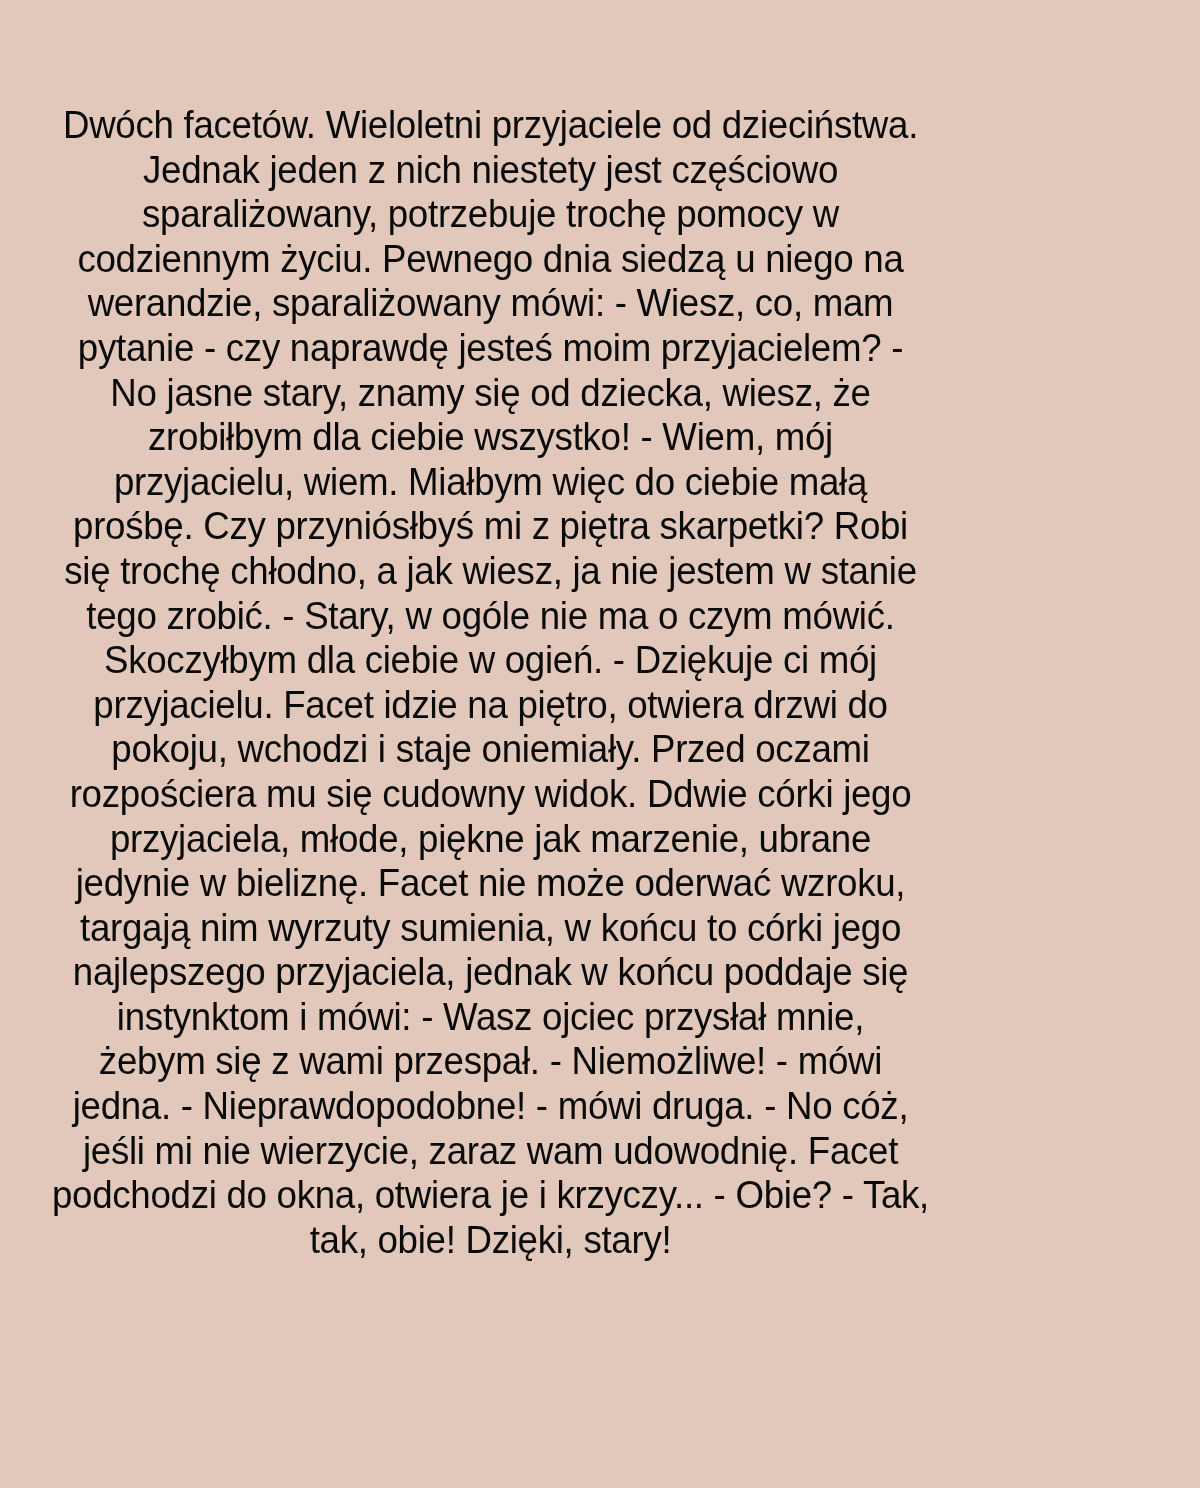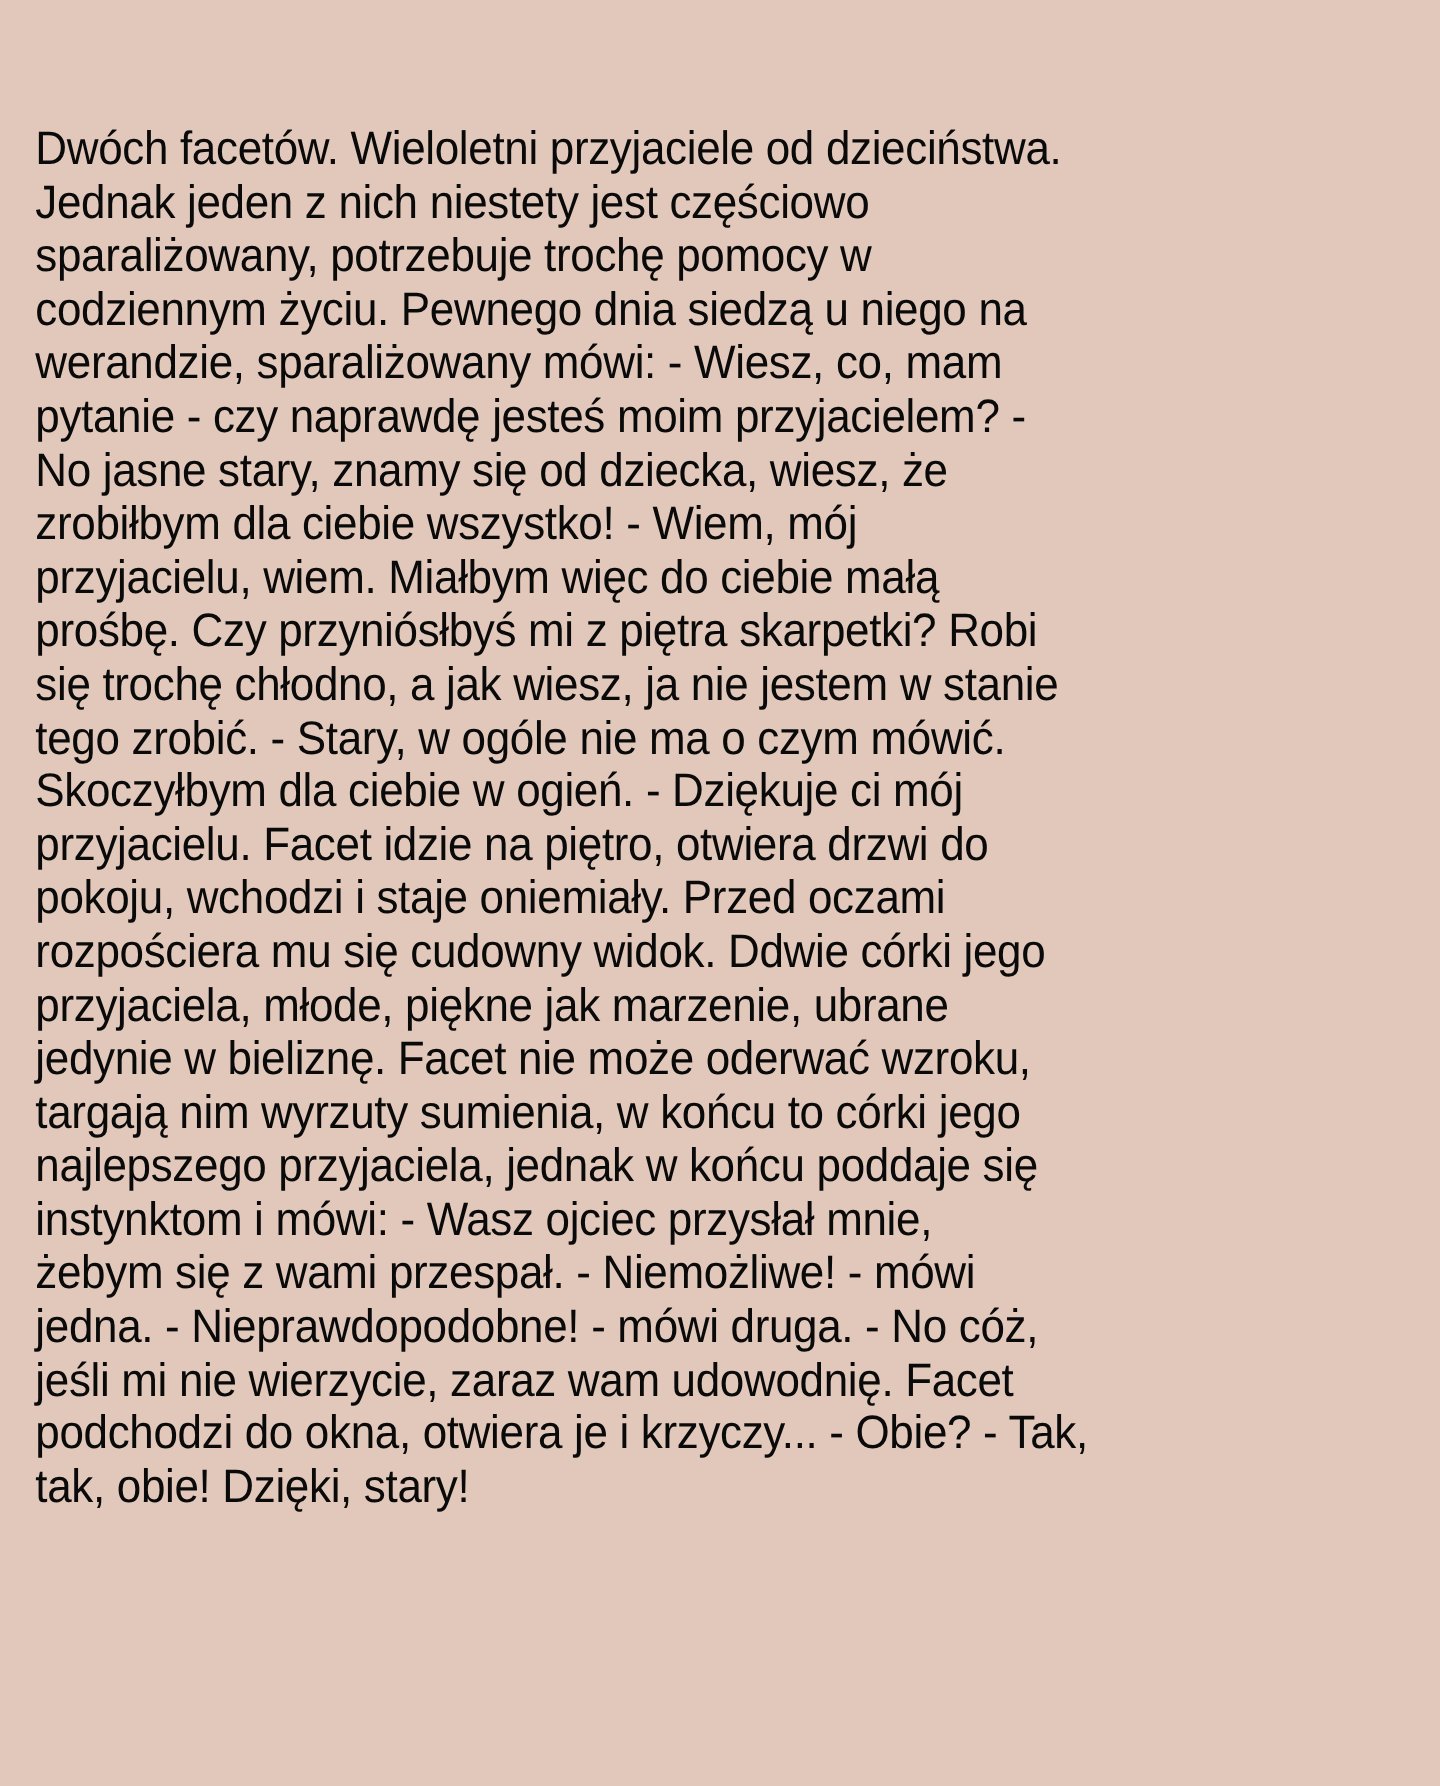--- a/index.html
+++ b/index.html
@@ -11,20 +11,21 @@
       height: 1488px;
       background: #e1c8ba;
       overflow: hidden;
       position: relative;
     }
     .joke-card {
       position: absolute;
       left: 0;
       top: 103px;
       width: 981px;
+      text-align: center;
       color: #0a0a0a;
       font-family: "Liberation Sans", sans-serif;
       font-size: 39px;
       line-height: 44.6px;
       letter-spacing: -0.3px;
     }
     .joke-line {
       display: block;
       white-space: nowrap;
       transform: scaleX(0.94);

